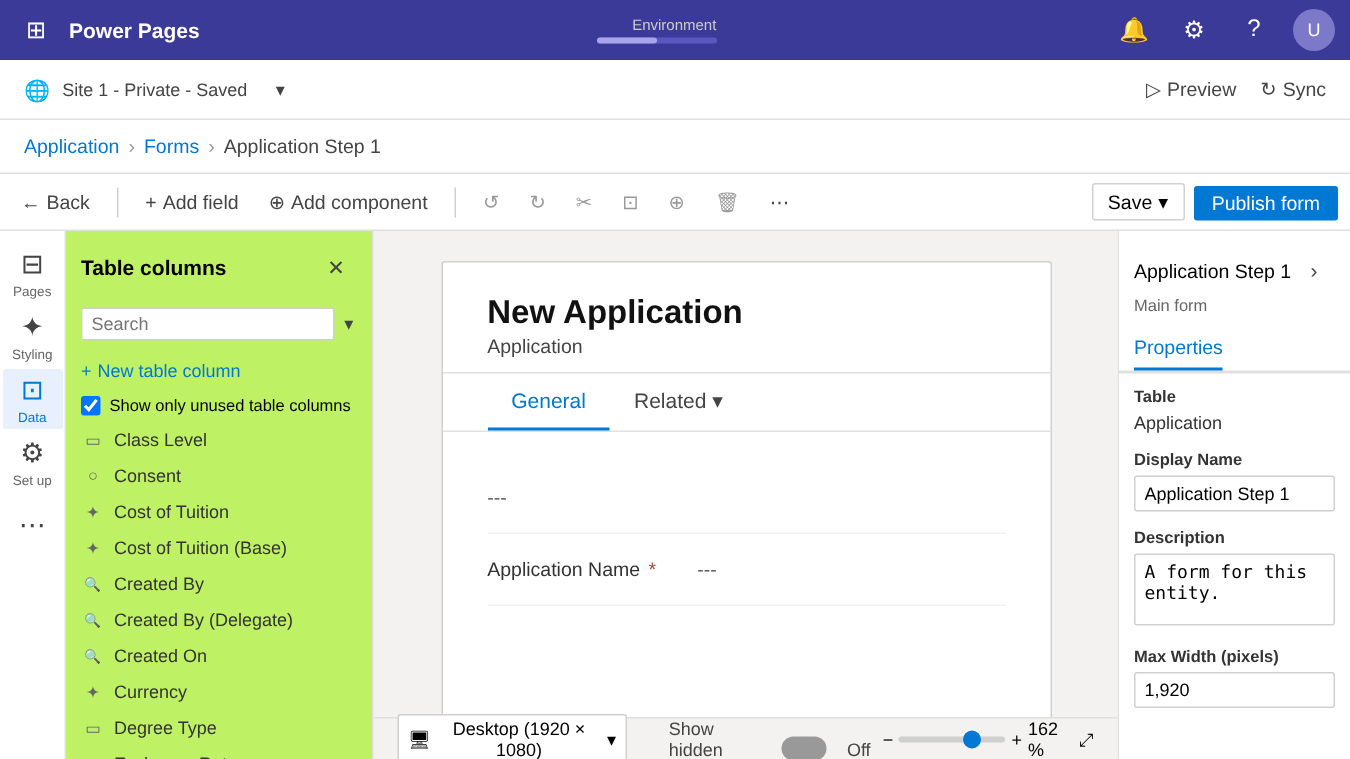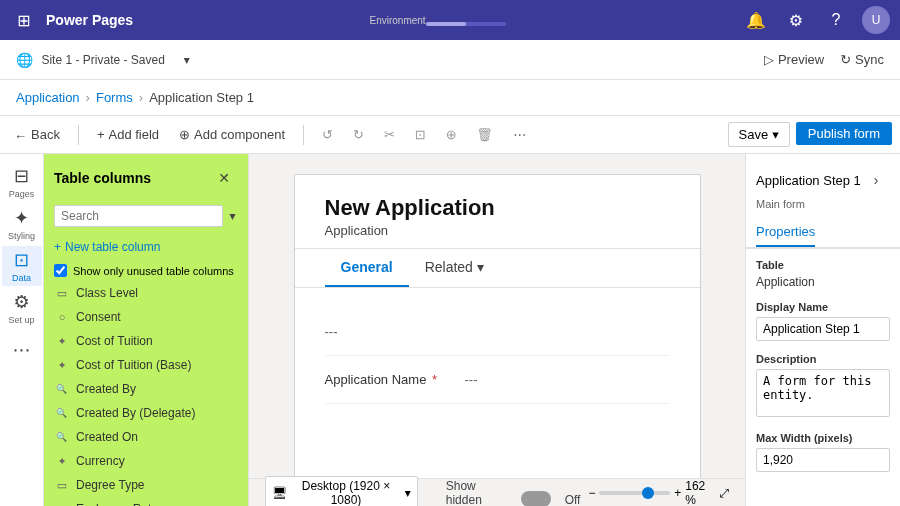--- a/index.html
+++ b/index.html
@@ -11,21 +11,21 @@
       height: 40px;
       display: flex;
       align-items: center;
       justify-content: space-between;
       padding: 0 10px;
       color: white;
     }
     .top-bar-left { display: flex; align-items: center; gap: 8px; }
     .top-bar-title { font-weight: 600; font-size: 14px; color: white; }
     .top-bar-right { display: flex; align-items: center; gap: 12px; }
-    .env-bar { display: flex; flex-direction: row; align-items: flex-end; font-size: 10px; color: #ccc; }
+    .env-bar { display: flex; flex-direction: column; align-items: flex-end; font-size: 10px; color: #ccc; }
     .env-bar span { font-size: 10px; }
     .env-progress { width: 80px; height: 4px; background: #5a58c0; border-radius: 2px; margin-top: 2px; }
     .env-progress-fill { width: 50%; height: 100%; background: #a8a6e8; border-radius: 2px; }
     .icon-btn { color: white; background: none; border: none; cursor: pointer; font-size: 16px; display: flex; align-items: center; justify-content: center; width: 28px; height: 28px; }
     .avatar { width: 28px; height: 28px; border-radius: 50%; background: #7b79c8; display: flex; align-items: center; justify-content: center; color: white; font-size: 12px; }
 
     
     .sub-toolbar {
       background: white;
       height: 40px;
@@ -60,21 +60,21 @@
       background: white;
       height: 38px;
       display: flex;
       align-items: center;
       padding: 0 8px;
       border-bottom: 1px solid #e0e0e0;
       gap: 8px;
     }
     .action-btn { display: flex; align-items: center; gap: 4px; font-size: 13px; color: #444; cursor: pointer; background: none; border: none; padding: 4px 6px; border-radius: 2px; }
     .action-divider { width: 1px; height: 20px; background: #d0d0d0; margin: 0 4px; }
-    .action-bar-right { margin-left: auto; display: flex; align-items: flex-start; gap: 6px; }
+    .action-bar-right { margin-left: auto; display: flex; align-items: flex-end; gap: 6px; }
     .save-btn { background: none; border: 1px solid #d0d0d0; border-radius: 2px; padding: 4px 10px; font-size: 13px; cursor: pointer; display: flex; align-items: center; gap: 4px; }
     .publish-btn { background: #0078d4; color: white; border: none; border-radius: 2px; padding: 4px 12px; font-size: 13px; cursor: pointer; display: flex; align-items: center; gap: 4px; }
 
     
     .main-layout {
       display: flex;
       height: calc(506px - 40px - 40px - 36px - 38px);
     }
 
     
@@ -127,21 +127,21 @@
       width: 407px;
       border: 1px solid #d0d0d0;
       border-radius: 2px;
       min-height: 320px;
     }
     .form-header { padding: 20px 30px 10px 30px; border-bottom: 1px solid #e0e0e0; }
     .form-title { font-size: 22px; font-weight: 600; color: #111; }
     .form-subtitle { font-size: 13px; color: #444; margin-top: 2px; }
     .form-tabs { display: flex; padding: 0 30px; border-bottom: 1px solid #e0e0e0; gap: 0; }
     .form-tab { padding: 10px 16px; font-size: 14px; cursor: pointer; border-bottom: 2px solid transparent; color: #444; display: flex; align-items: center; gap: 4px; }
-    .form-tab.active { border-bottom: 2px solid #0078d4; color: #0078d4; font-weight: 700; }
+    .form-tab.active { border-bottom: 2px solid #0078d4; color: #0078d4; font-weight: 400; }
     .form-body { padding: 20px 30px; }
     .form-field-row { display: flex; align-items: center; padding: 16px 0; border-bottom: 1px solid #f0f0f0; }
     .field-label { width: 140px; font-size: 13px; color: #333; }
     .field-required { color: #d13438; margin-left: 2px; }
     .field-value { font-size: 13px; color: #605e5c; }
 
     
     .canvas-bottom-bar {
       background: #f3f2f1;
       border-top: 1px solid #e0e0e0;

